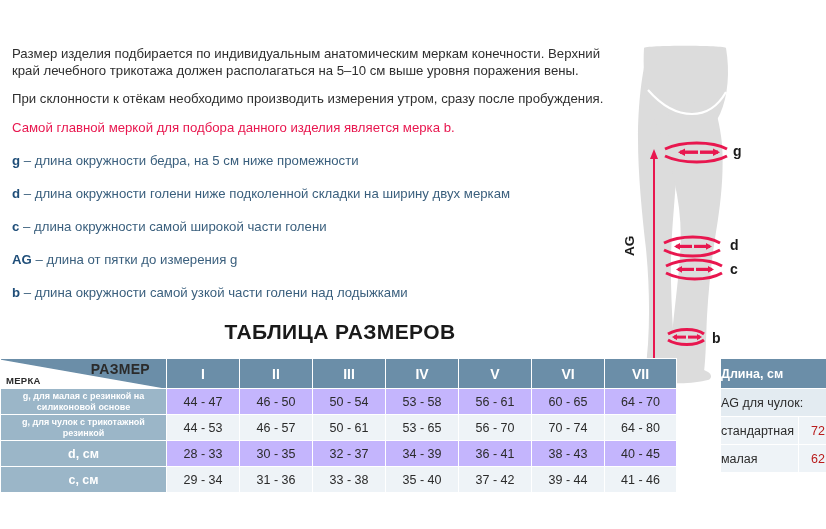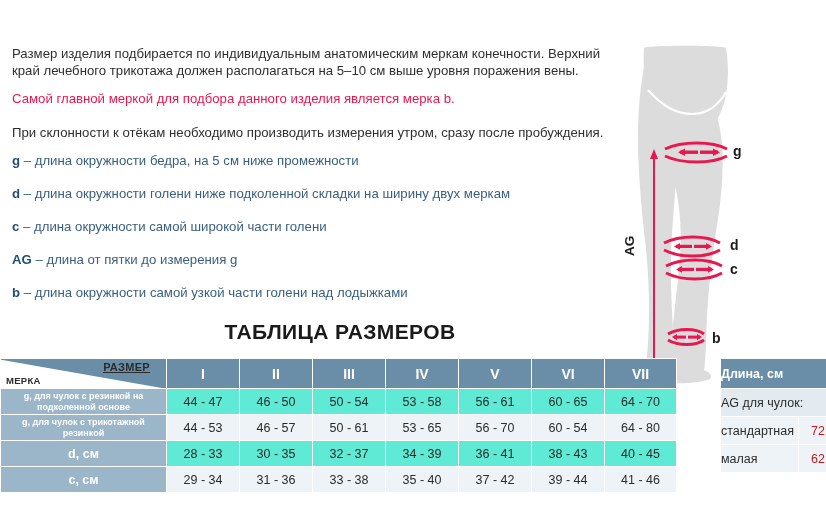--- a/index.html
+++ b/index.html
@@ -105,25 +105,24 @@
   }
   .corner .diag {
     position: absolute;
     left: 0; top: 0;
     width: 100%; height: 100%;
   }
   .corner .lbl-razmer {
     position: absolute;
     right: 16px;
     top: 2px;
-    font-size: 11px;
+    font-size: 14px;
     font-weight: bold;
     color: #2b2b2b;
     letter-spacing: 0.3px;
-    text-decoration: underline;
   }
   .corner .lbl-merka {
     position: absolute;
     left: 5px;
     bottom: 2px;
     font-size: 9.5px;
     font-weight: bold;
     color: #2b2b2b;
     letter-spacing: 0.3px;
   }
@@ -135,21 +134,21 @@
     vertical-align: middle;
     font-size: 12.5px;
     padding: 3px 4px;
   }
   .row-label.small {
     font-size: 9px;
     line-height: 10.5px;
     font-weight: bold;
   }
   .val-cell {
-    background: #5eead4;
+    background: #c4b5fd;
     text-align: center;
     vertical-align: middle;
     font-size: 12.5px;
     color: #2b2b2b;
     height: 26px;
   }
   .val-cell.alt { background: #eef3f7; }
 
   
   #side-table {
@@ -198,22 +197,22 @@
     color: #b91c1c;
   }
 </style>
 </head>
 <body>
 
 <div id="top">
 
   <div id="text-col">
     <p class="para">Размер изделия подбирается по индивидуальным анатомическим меркам конечности. Верхний край лечебного трикотажа должен располагаться на 5–10 см выше уровня поражения вены.</p>
+    <p class="para">При склонности к отёкам необходимо производить измерения утром, сразу после пробуждения.</p>
     <p class="para highlight">Самой главной меркой для подбора данного изделия является мерка b.</p>
-    <p class="para">При склонности к отёкам необходимо производить измерения утром, сразу после пробуждения.</p>
 
     <p class="legend">
       <span class="key">g</span><span> – длина окружности бедра, на 5 см ниже промежности</span>
     </p>
     <p class="legend">
       <span class="key">d</span><span> – длина окружности голени ниже подколенной складки на ширину двух меркам</span>
     </p>
     <p class="legend">
       <span class="key">c</span><span> – длина окружности самой широкой части голени</span>
     </p>
@@ -339,38 +338,38 @@
       <td class="hdr-cell">I</td>
       <td class="hdr-cell">II</td>
       <td class="hdr-cell">III</td>
       <td class="hdr-cell">IV</td>
       <td class="hdr-cell">V</td>
       <td class="hdr-cell">VI</td>
       <td class="hdr-cell">VII</td>
     </tr>
 
     <tr>
-      <td class="row-label small">g, для чулок с  резинкой на подколенной основе</td>
+      <td class="row-label small">g, для малая с  резинкой на силиконовой основе</td>
       <td class="val-cell">44 - 47</td>
       <td class="val-cell">46 - 50</td>
       <td class="val-cell">50 - 54</td>
       <td class="val-cell">53 - 58</td>
       <td class="val-cell">56 - 61</td>
       <td class="val-cell">60 - 65</td>
       <td class="val-cell">64 - 70</td>
     </tr>
 
     <tr>
       <td class="row-label small">g, для чулок с трикотажной резинкой</td>
       <td class="val-cell alt">44 - 53</td>
       <td class="val-cell alt">46 - 57</td>
       <td class="val-cell alt">50 - 61</td>
       <td class="val-cell alt">53 - 65</td>
       <td class="val-cell alt">56 - 70</td>
-      <td class="val-cell alt">60 - 54</td>
+      <td class="val-cell alt">70 - 74</td>
       <td class="val-cell alt">64 - 80</td>
     </tr>
 
     <tr>
       <td class="row-label">d, см</td>
       <td class="val-cell">28 - 33</td>
       <td class="val-cell">30 - 35</td>
       <td class="val-cell">32 - 37</td>
       <td class="val-cell">34 - 39</td>
       <td class="val-cell">36 - 41</td>

